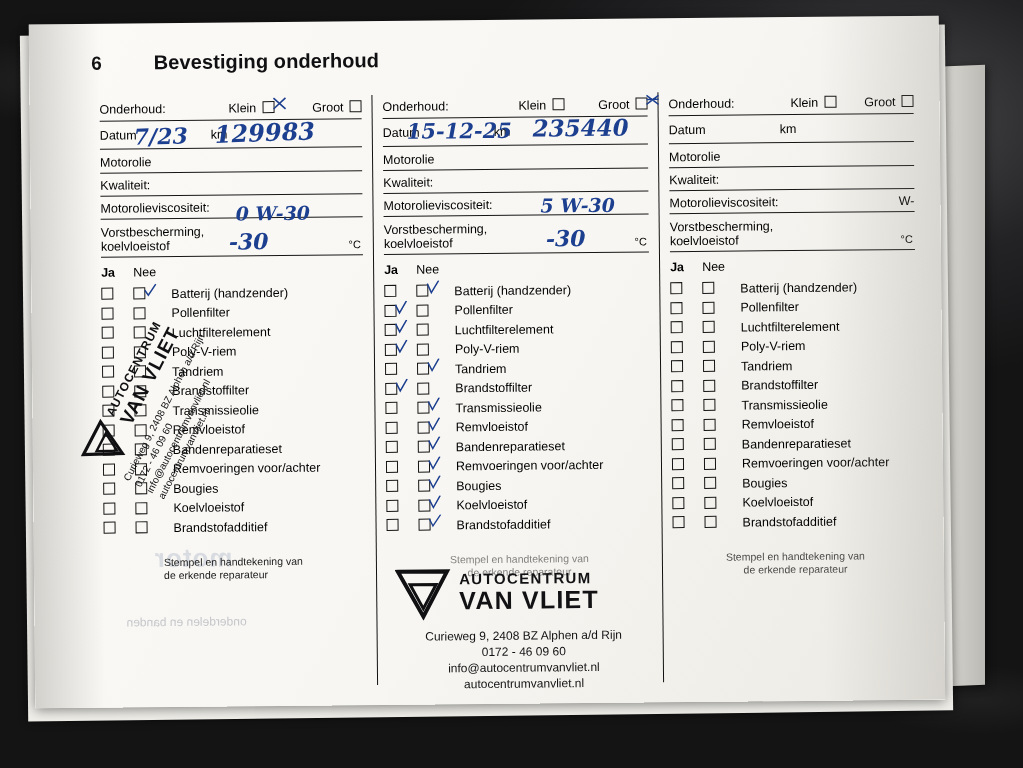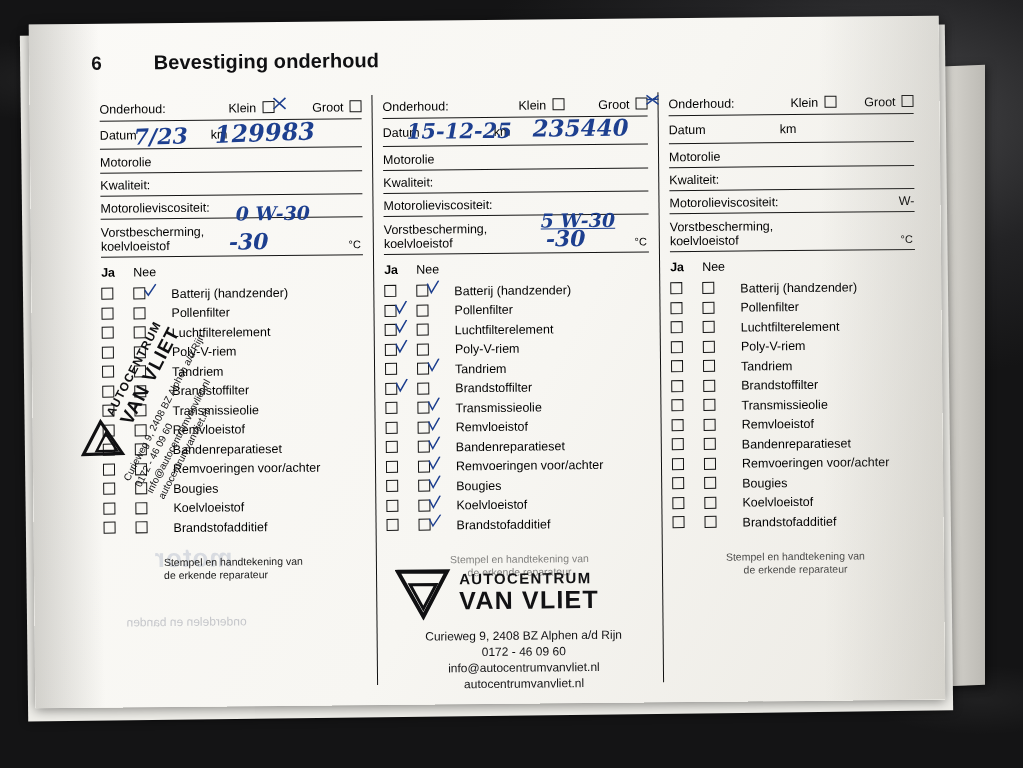--- a/index.html
+++ b/index.html
@@ -780,17 +780,17 @@
 
     </div>
 
     <div class="hw hw-lg" style="left:104px; top:100px; transform:rotate(-1deg);">7/23</div>
     <div class="hw hw-lg" style="left:185px; top:96px; transform:rotate(-1.5deg); font-size:24px;">129983</div>
     <div class="hw hw-md" style="left:205px; top:180px;">0 W-30</div>
     <div class="hw hw-lg" style="left:198px; top:206px;">-30</div>
 
     <div class="hw hw-lg" style="left:377px; top:98px; font-size:21px;">15-12-25</div>
     <div class="hw hw-lg" style="left:503px; top:95px; font-size:23px;">235440</div>
-    <div class="hw hw-md" style="left:510px; top:190px;text-decoration:underline;">5 W-30</div>
+    <div class="hw hw-md" style="left:510px; top:175px;">5 W-30</div>
     <div class="hw hw-lg" style="left:515px; top:206px;">-30</div>
 
   </div>
 </div>
 
 </body></html>

